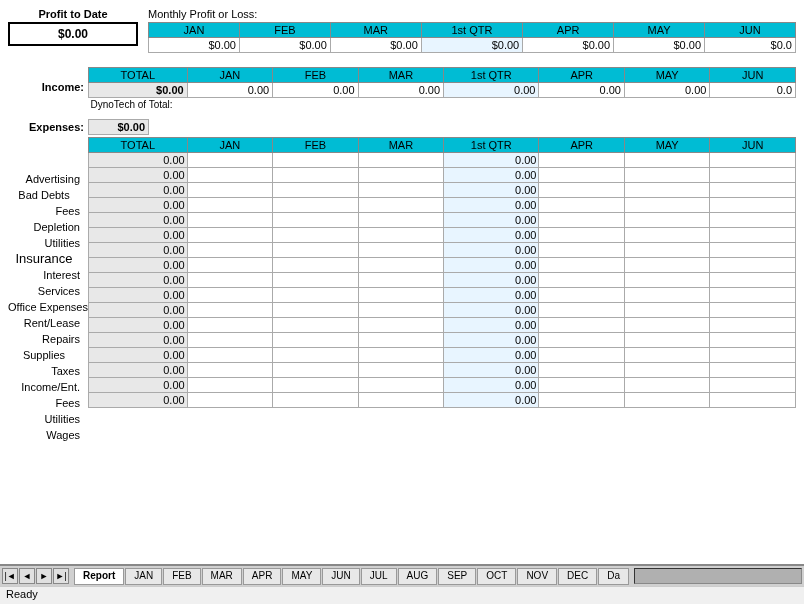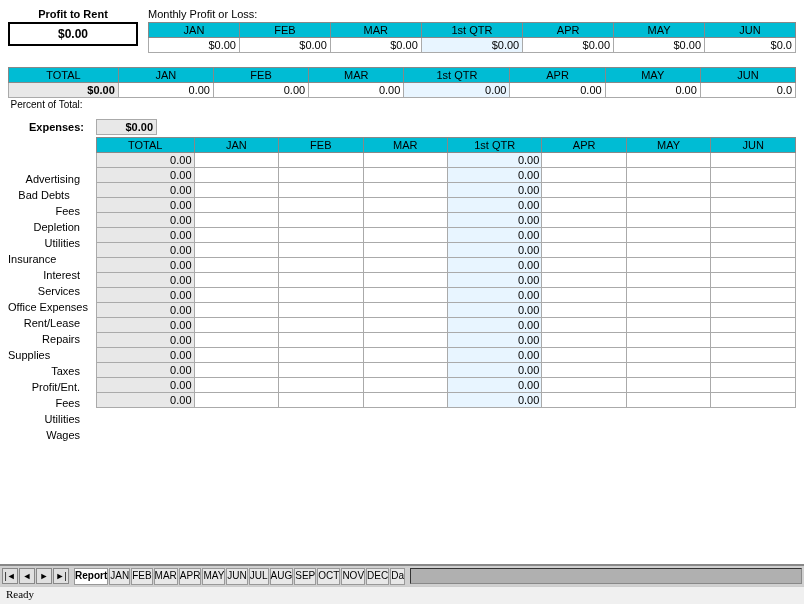--- a/index.html
+++ b/index.html
@@ -71,36 +71,35 @@
       display: flex;
       align-items: center;
       height: 22px;
       font-size: 10px;
       padding: 0 2px;
       gap: 1px;
     }
     .tab-btn {
       background: #e8e8e8;
       border: 1px solid #999;
-      padding: 1px 0;
+      padding: 1px 8px;
       cursor: pointer;
       font-size: 10px;
       height: 17px;
     }
     .tab-btn.active {
       background: #fff;
       font-weight: bold;
     }
     #status-bar {
       background: #f0f0f0;
       border-top: 1px solid #ccc;
       padding: 1px 6px;
       font-size: 11px;
       height: 18px;
-      font-family: Liberation Serif, serif;
     }
     #nav-arrows {
       display: flex;
       align-items: center;
       gap: 1px;
       margin-right: 4px;
     }
     .nav-arrow {
       width: 16px;
       height: 16px;
@@ -114,21 +113,21 @@
     }
   </style>
 </head>
 <body>
 
 <div id="main-content">
 
 
   <div style="display:flex; align-items:flex-start; margin-bottom:4px;">
     <div style="display:flex; flex-direction:column; width:130px;">
-      <div style="text-align:center; font-weight:bold; font-size:11px; margin-bottom:2px;">Profit to Rent</div>
+      <div style="text-align:center; font-weight:bold; font-size:11px; margin-bottom:2px;">Profit to Date</div>
       <div style="border:2px solid #000; text-align:center; padding:3px 6px; font-size:12px; font-weight:bold; background:#fff;">
         <span>$0.00</span>
       </div>
     </div>
     <div style="margin-left:10px; flex:1;">
       <div style="font-size:11px; margin-bottom:2px;">Monthly Profit or Loss:</div>
       <table style="border-collapse:collapse; width:100%;">
         <tbody>
             <tr>
           <td class="cyan-cell" style="width:52px;">JAN</td>
@@ -147,20 +146,23 @@
           <td class="data-cell">$0.00</td>
           <td class="data-cell">$0.00</td>
           <td class="data-cell">$0.0</td>
         </tr>
       </tbody>
         </table>
     </div>
   </div>
 
   <div id="income-section" style="display:flex; align-items:flex-start; margin-top:10px;">
+    <div style="width:80px; text-align:right; padding-right:4px; padding-top:14px;">
+      <span style="font-weight:bold;">Income:</span>
+    </div>
     <div style="flex:1;">
       <table style="border-collapse:collapse; width:100%;">
         <tbody>
             <tr>
           <td class="cyan-cell" style="width:60px;">TOTAL</td>
           <td class="cyan-cell" style="width:52px;">JAN</td>
           <td class="cyan-cell" style="width:52px;">FEB</td>
           <td class="cyan-cell" style="width:52px;">MAR</td>
           <td class="cyan-cell" style="width:58px;">1st QTR</td>
           <td class="cyan-cell" style="width:52px;">APR</td>
@@ -171,45 +173,45 @@
           <td class="total-cell">$0.00</td>
           <td class="zero-cell">0.00</td>
           <td class="zero-cell">0.00</td>
           <td class="zero-cell">0.00</td>
           <td class="qtrcell">0.00</td>
           <td class="zero-cell">0.00</td>
           <td class="zero-cell">0.00</td>
           <td class="zero-cell">0.0</td>
         </tr>
         <tr>
-          <td colspan="8" style="font-size:10px; padding:1px 2px;">Percent of Total:</td>
+          <td colspan="8" style="font-size:10px; padding:1px 2px;">DynoTech of Total:</td>
         </tr>
       </tbody>
         </table>
     </div>
   </div>
 
-  <div id="expenses-section" style="display:flex; align-items:flex-start; margin-top:8px;gap:8px;">
+  <div id="expenses-section" style="display:flex; align-items:flex-start; margin-top:8px;">
     <div style="width:80px; text-align:right; padding-right:4px; padding-top:2px;">
       <span style="font-weight:bold;">Expenses:</span>
     <div style="margin-top: 38px;">
           <div style="height: 16px; line-height: 16px; font-size: 11px; text-align: right; padding-right: 4px; white-space: nowrap;">Advertising</div>
           <div style="height: 16px; line-height: 16px; font-size: 11px; text-align: center; padding-right: 4px; white-space: nowrap;">Bad Debts</div>
           <div style="height: 16px; line-height: 16px; font-size: 11px; text-align: right; padding-right: 4px; white-space: nowrap;">Fees</div>
           <div style="height: 16px; line-height: 16px; font-size: 11px; padding-right: 4px; white-space: nowrap;">Depletion</div>
           <div style="height: 16px; line-height: 16px; font-size: 11px; text-align: right; padding-right: 4px; white-space: nowrap;">Utilities</div>
-          <div style="height: 16px; line-height: 16px; font-size: 11px; text-align: left; padding-right: 4px; white-space: nowrap;">Insurance</div>
+          <div style="height: 16px; line-height: 16px; font-size: 13px; text-align: center; padding-right: 4px; white-space: nowrap;">Insurance</div>
           <div style="height: 16px; line-height: 16px; font-size: 11px; text-align: right; padding-right: 4px; white-space: nowrap;">Interest</div>
           <div style="height: 16px; line-height: 16px; font-size: 11px; text-align: right; padding-right: 4px; white-space: nowrap;">Services</div>
           <div style="height: 16px; line-height: 16px; font-size: 11px; text-align: right; padding-right: 4px; white-space: nowrap;">Office Expenses</div>
           <div style="height: 16px; line-height: 16px; font-size: 11px; text-align: right; padding-right: 4px; white-space: nowrap;">Rent/Lease</div>
           <div style="height: 16px; line-height: 16px; font-size: 11px; text-align: right; padding-right: 4px; white-space: nowrap;">Repairs</div>
-          <div style="height: 16px; line-height: 16px; font-size: 11px; text-align: left; padding-right: 4px; white-space: nowrap;">Supplies</div>
+          <div style="height: 16px; line-height: 16px; font-size: 11px; text-align: center; padding-right: 4px; white-space: nowrap;">Supplies</div>
           <div style="height: 16px; line-height: 16px; font-size: 11px; text-align: right; padding-right: 4px; white-space: nowrap;">Taxes</div>
-          <div style="height: 16px; line-height: 16px; font-size: 11px; text-align: right; padding-right: 4px; white-space: nowrap;">Profit/Ent.</div>
+          <div style="height: 16px; line-height: 16px; font-size: 11px; text-align: right; padding-right: 4px; white-space: nowrap;">Income/Ent.</div>
           <div style="height: 16px; line-height: 16px; font-size: 11px; text-align: right; padding-right: 4px; white-space: nowrap;">Fees</div>
           <div style="height: 16px; line-height: 16px; font-size: 11px; text-align: right; padding-right: 4px; white-space: nowrap;">Utilities</div>
           <div style="height: 16px; line-height: 16px; font-size: 11px; text-align: right; padding-right: 4px; white-space: nowrap;">Wages</div>
         </div></div>
     <div style="flex:1;">
 
       <div style="margin-bottom:2px;">
         <table style="border-collapse:collapse;">
           <tbody>
               <tr>

